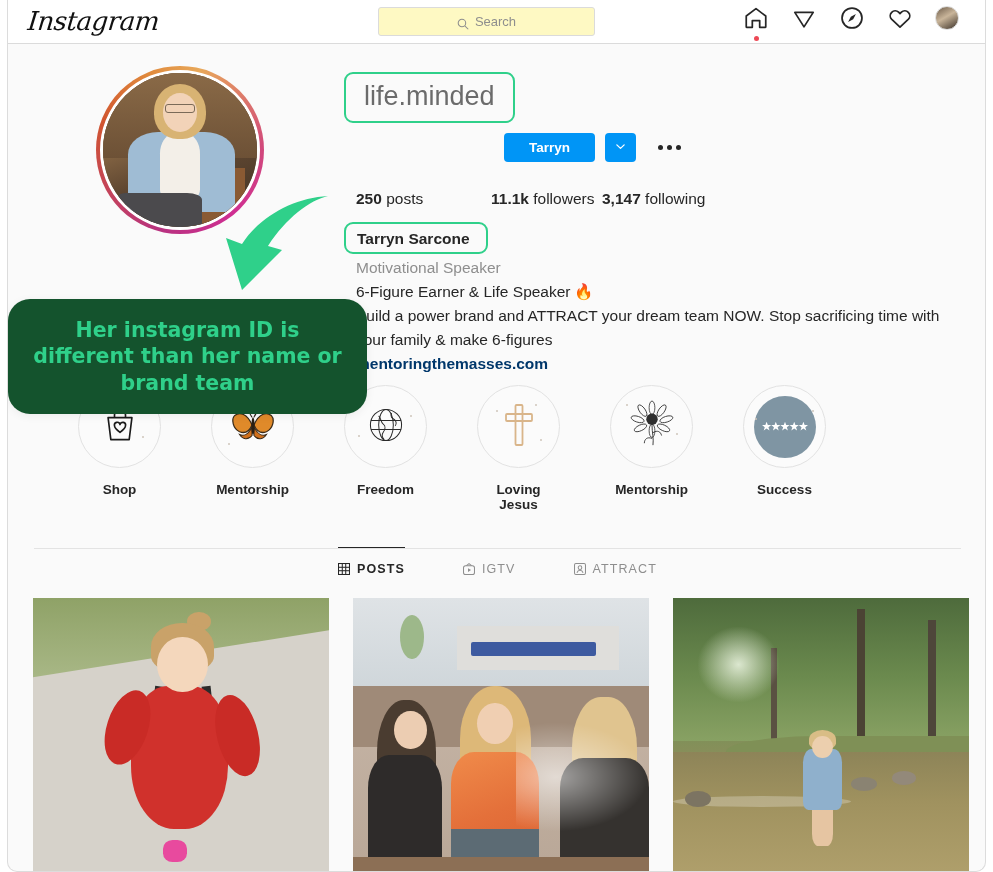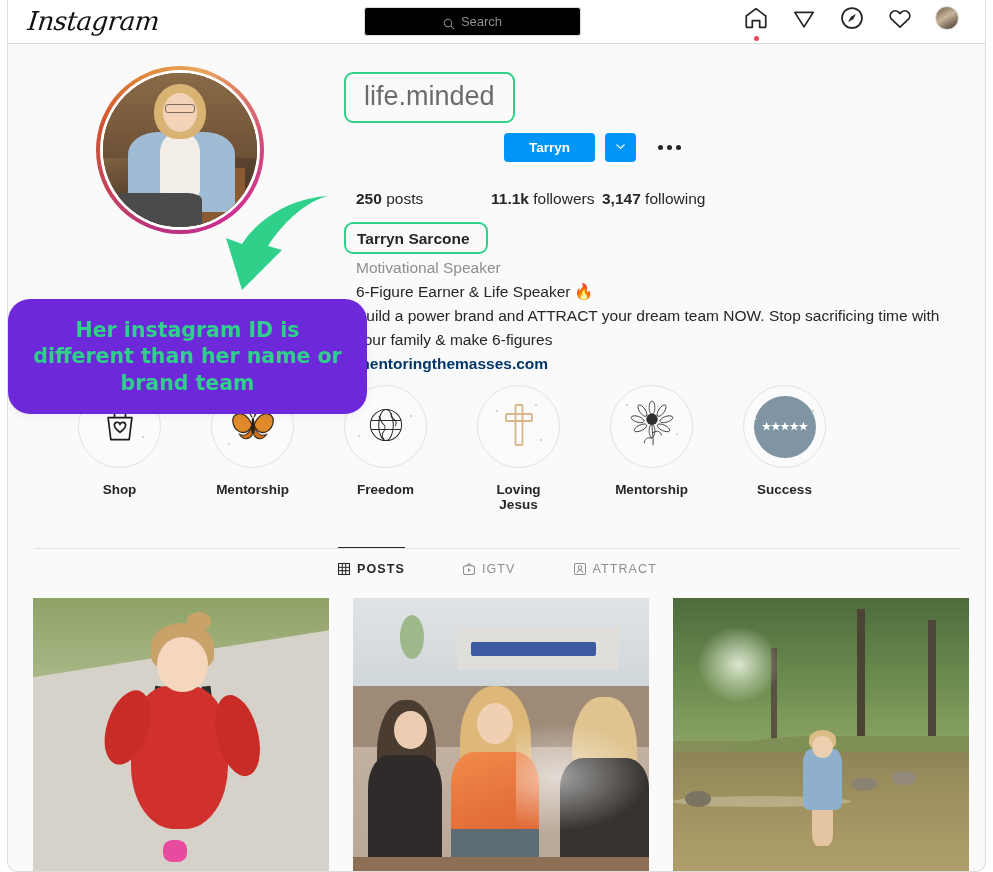--- a/index.html
+++ b/index.html
@@ -29,23 +29,23 @@
   .logo {
     position: absolute; left: 20px; top: 6px;
     font-family: "DejaVu Serif", serif;
     font-style: italic;
     font-size: 26px;
     color: #111;
     letter-spacing: -0.5px;
     transform: skewX(-6deg);
   }
   .searchbox {
-    position: absolute; left: 356px; top: 7px;
+    position: absolute; left: 370px; top: 7px;
     width: 217px; height: 29px;
-    background: #000000;
+    background: #fef9c3;
     border: 1px solid #dbdbdb;
     border-radius: 3px;
     display: flex; align-items: center; justify-content: center;
     gap: 6px;
   }
   .searchbox .sicon { width: 12px; height: 12px; display: block; }
   .searchbox .sph { font-size: 13px; color: #8e8e8e; }
   .navicons {
     position: absolute; right: 28px; top: 5px;
     display: flex; align-items: center; gap: 22px;
@@ -150,21 +150,21 @@
     position: absolute; left: 348px; top: 212px;
     width: 600px;
     font-size: 15.5px; color: #262626; line-height: 1.55;
   }
   .bio .cat { color: #8e8e8e; }
   .bio .link { color: #00376b; font-weight: bold; }
   
   .callout {
     position: absolute; left: 0px; top: 255px;
     width: 359px; height: 115px;
-    background: #6d28d9;
+    background: #14532d;
     border-radius: 22px;
     box-shadow: 0 2px 10px rgba(0,0,0,0.06);
     display: flex; align-items: center; justify-content: center;
     z-index: 20;
   }
   .callout-text {
     text-align: center;
     color: #2fd08a;
     font-family: "DejaVu Sans", sans-serif;
     font-weight: bold;

